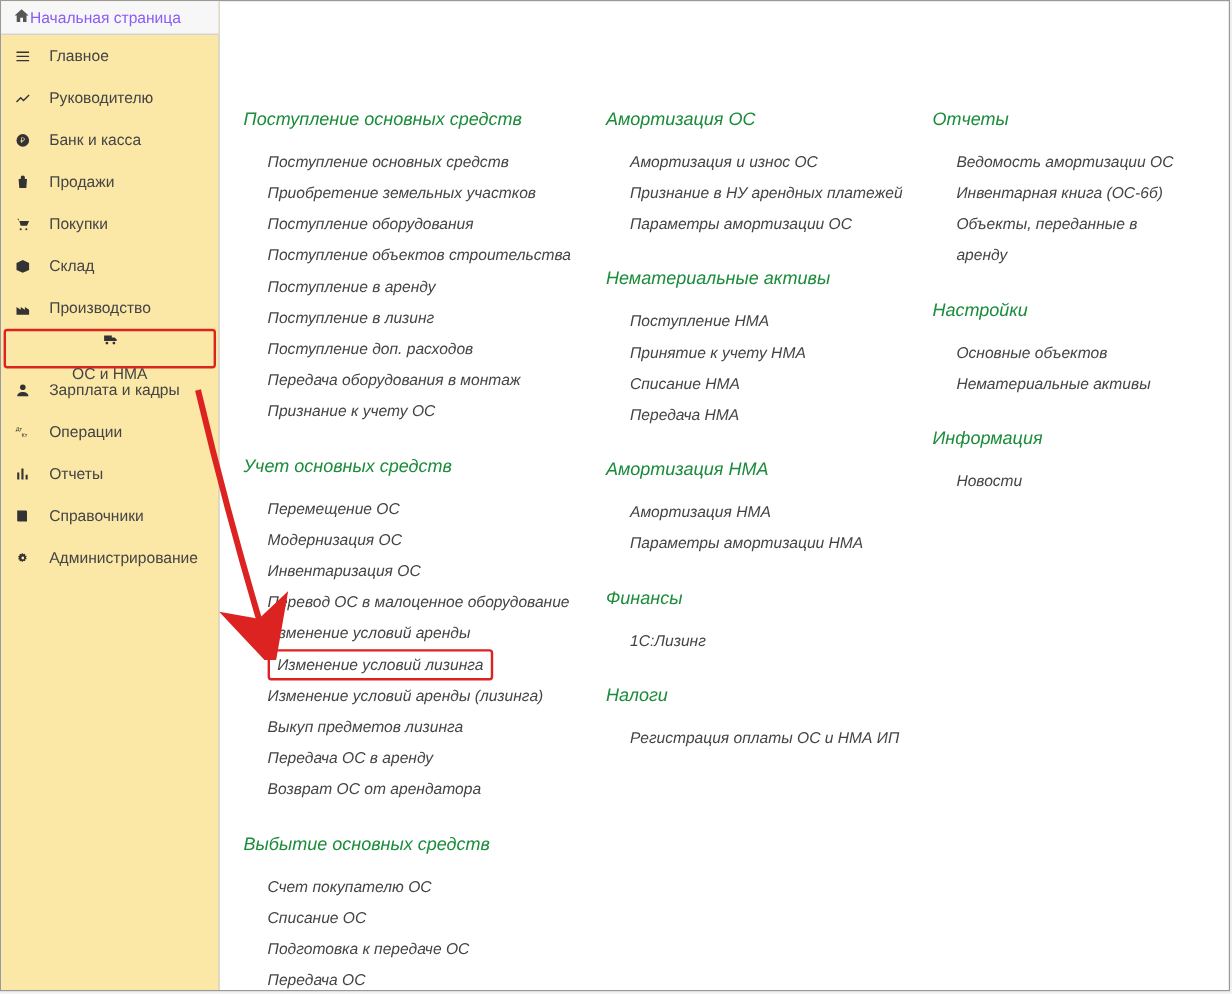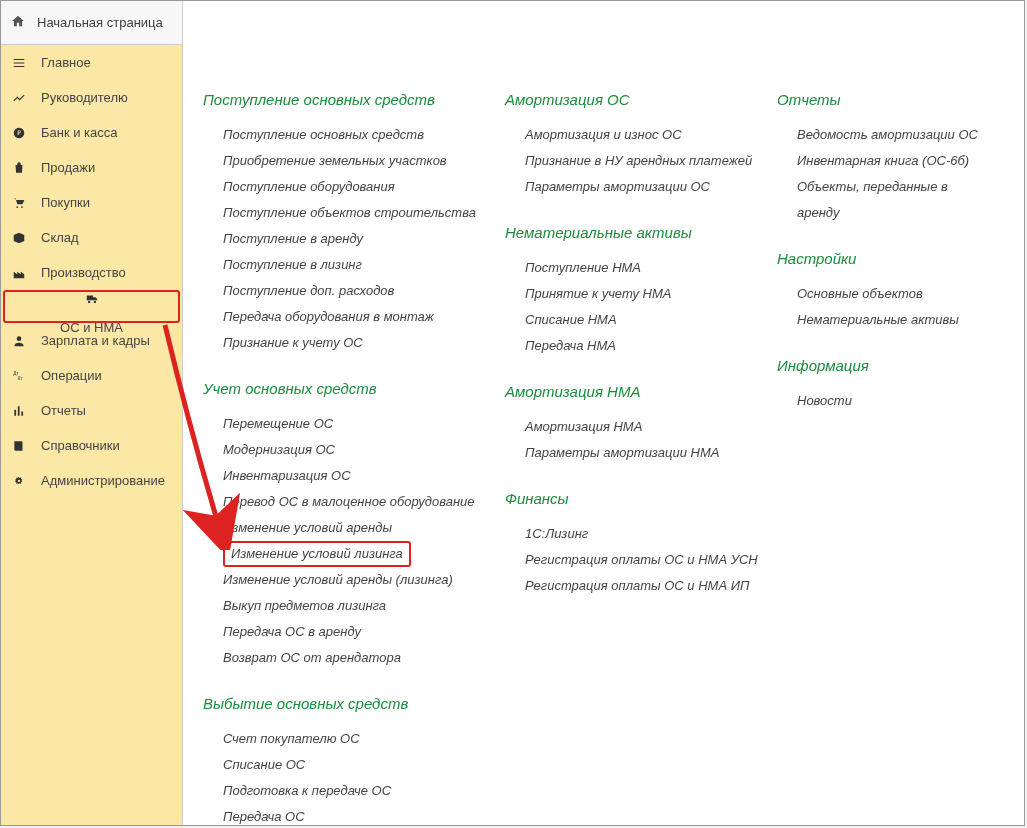--- a/index.html
+++ b/index.html
@@ -23,26 +23,26 @@
   .sidebar {
     width: 182px;
     background: #fbe8a6;
     border-right: 1px solid #ccc;
     display: flex;
     flex-direction: column;
   }
   .home-bar {
     display: flex;
     align-items: center;
-    height: 44px;
+    height: 28px;
     padding: 0 10px;
     background: #f7f7f7;
     border-bottom: 1px solid #ccc;
-    color: #404040;
-    gap: 12px;
+    color: #8b5cf6;
+    gap: 0;
   }
   .sidebar-item {
     display: flex;
     align-items: center;
     height: 35px;
     padding: 0 10px;
     gap: 14px;
     color: #444;
     cursor: pointer;
   }
@@ -287,22 +287,22 @@
       <ul class="link-list">
         <li>Амортизация НМА</li>
         <li>Параметры амортизации НМА</li>
       </ul>
 
       <div class="section-title mt">Финансы</div>
       <ul class="link-list">
         <li>1С:Лизинг</li>
       </ul>
 
-      <ul class="link-list">
-        <li>Регистрация оплаты ОС и НМА УСН</li>
+      <div class="section-title mt">Налоги</div>
+      <ul class="link-list">
         <li>Регистрация оплаты ОС и НМА ИП</li>
       </ul>
     </div>
 
     <div class="col col3">
       <div class="section-title">Отчеты</div>
       <ul class="link-list">
         <li>Ведомость амортизации ОС</li>
         <li>Инвентарная книга (ОС-6б)</li>
         <li>Объекты, переданные в аренду</li>

